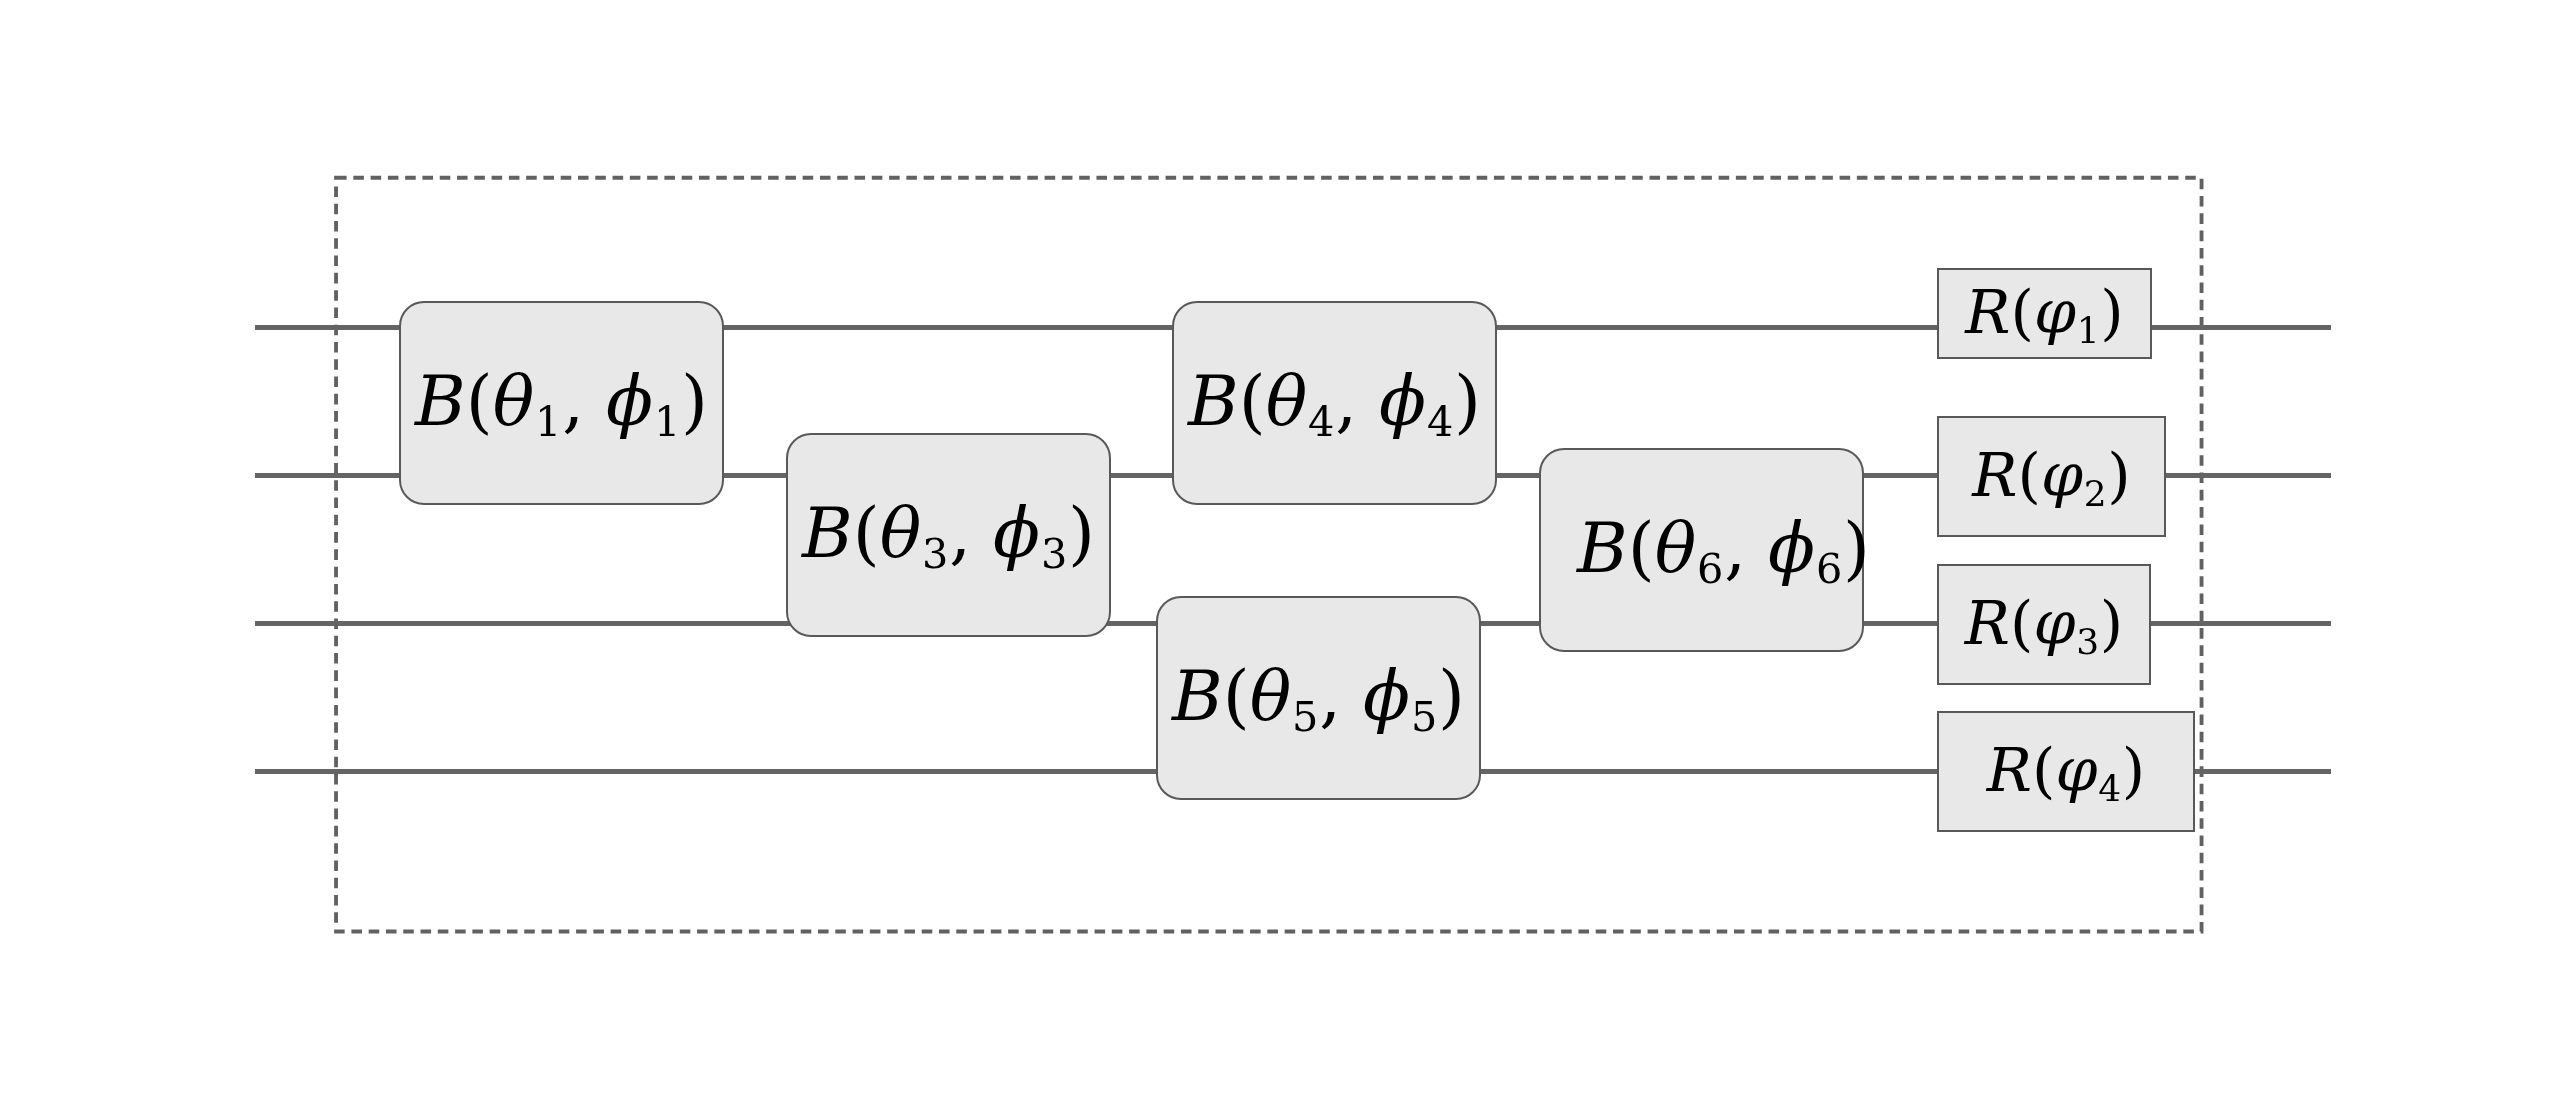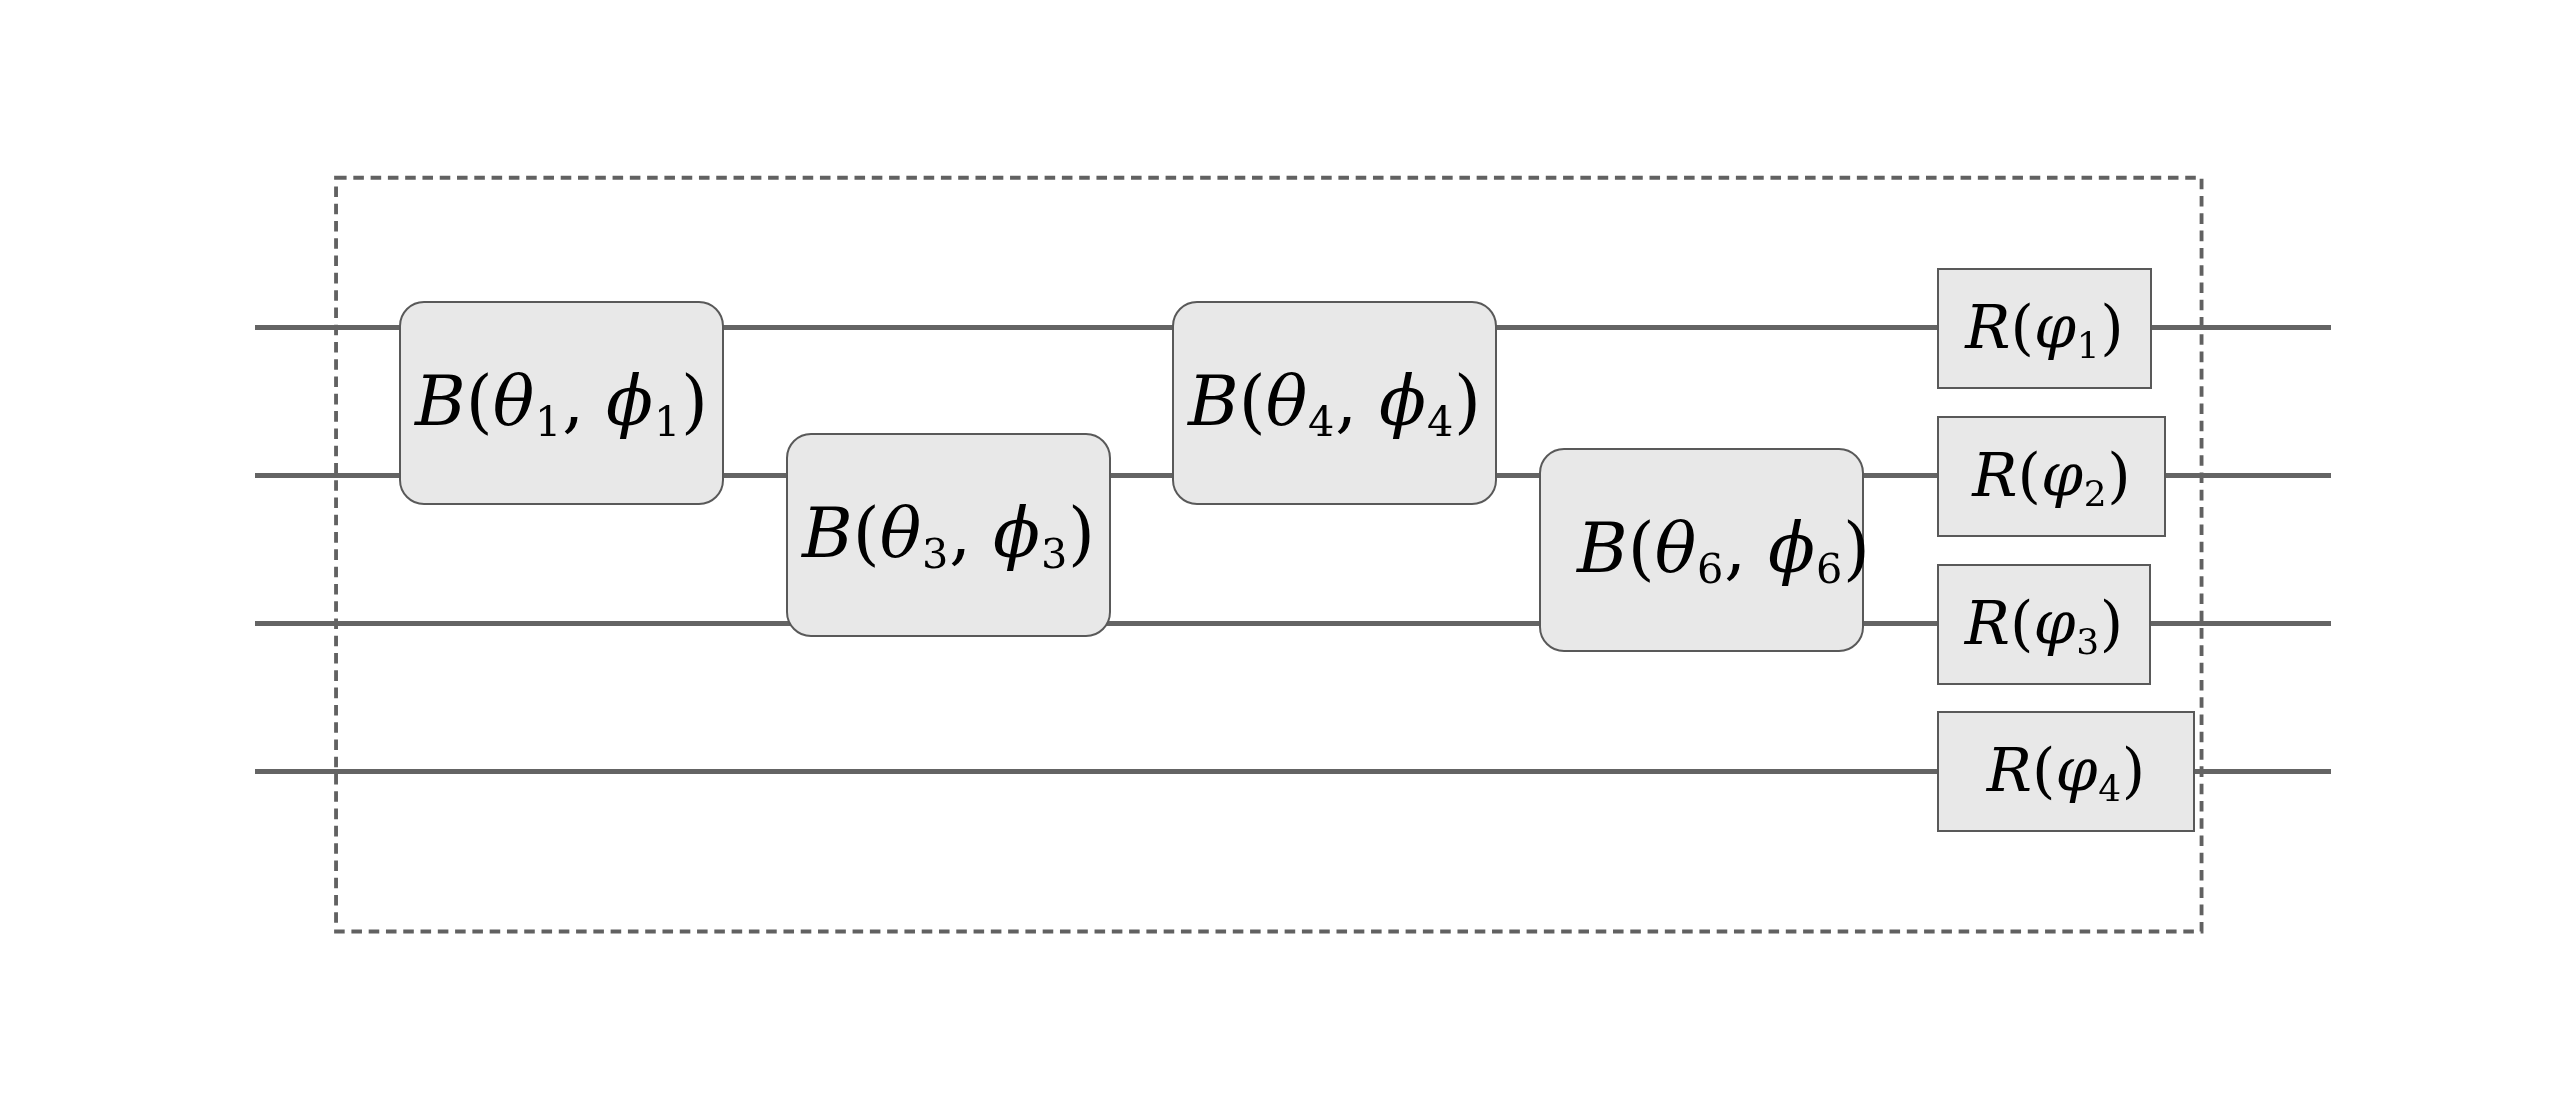--- a/index.html
+++ b/index.html
@@ -68,24 +68,27 @@
     <div class="wire" style="left: 255px; width: 2076px; top: 769px; height: 4.8px;"></div>
     <div class="gate beamsplitter" style="left: 399px; top: 301px; width: 325px; height: 204px;">
       <span class="label"><span class="it">B</span><span class="up">(</span><span class="it">θ</span><span class="sub">1</span><span class="up">, </span><span class="it">ϕ</span><span class="sub">1</span><span class="up">)</span></span>
     </div>
     <div class="gate beamsplitter" style="left: 786px; top: 433px; width: 325px; height: 204px;">
       <span class="label"><span class="it">B</span><span class="up">(</span><span class="it">θ</span><span class="sub">3</span><span class="up">, </span><span class="it">ϕ</span><span class="sub">3</span><span class="up">)</span></span>
     </div>
     <div class="gate beamsplitter" style="left: 1156px; top: 301px; width: 325px; height: 204px; margin-left: 16px;">
       <span class="label"><span class="it">B</span><span class="up">(</span><span class="it">θ</span><span class="sub">4</span><span class="up">, </span><span class="it">ϕ</span><span class="sub">4</span><span class="up">)</span></span>
     </div>
+    <div class="gate beamsplitter" style="left: 1156px; top: 596px; width: 325px; height: 204px;">
+      <span class="label"><span class="it">B</span><span class="up">(</span><span class="it">θ</span><span class="sub">5</span><span class="up">, </span><span class="it">ϕ</span><span class="sub">5</span><span class="up">)</span></span>
+    </div>
     <div class="gate beamsplitter" style="left: 1539px; top: 448px; width: 325px; height: 204px; padding-left: 44px;">
       <span class="label"><span class="it">B</span><span class="up">(</span><span class="it">θ</span><span class="sub">6</span><span class="up">, </span><span class="it">ϕ</span><span class="sub">6</span><span class="up">)</span></span>
     </div>
-    <div class="gate phase-rotation" style="left: 1937px; top: 268px; width: 215px; height: 121px;">
+    <div class="gate phase-rotation" style="left: 1937px; top: 268px; width: 215px; height: 91px;">
       <span class="label"><span class="it">R</span><span class="up">(</span><span class="it">φ</span><span class="sub">1</span><span class="up">)</span></span>
     </div>
     <div class="gate phase-rotation" style="left: 1937px; top: 416px; width: 229px; height: 121px;">
       <span class="label"><span class="it">R</span><span class="up">(</span><span class="it">φ</span><span class="sub">2</span><span class="up">)</span></span>
     </div>
     <div class="gate phase-rotation" style="left: 1937px; top: 564px; width: 214px; height: 121px;">
       <span class="label"><span class="it">R</span><span class="up">(</span><span class="it">φ</span><span class="sub">3</span><span class="up">)</span></span>
     </div>
     <div class="gate phase-rotation" style="left: 1937px; top: 711px; width: 258px; height: 121px;">
       <span class="label"><span class="it">R</span><span class="up">(</span><span class="it">φ</span><span class="sub">4</span><span class="up">)</span></span>

